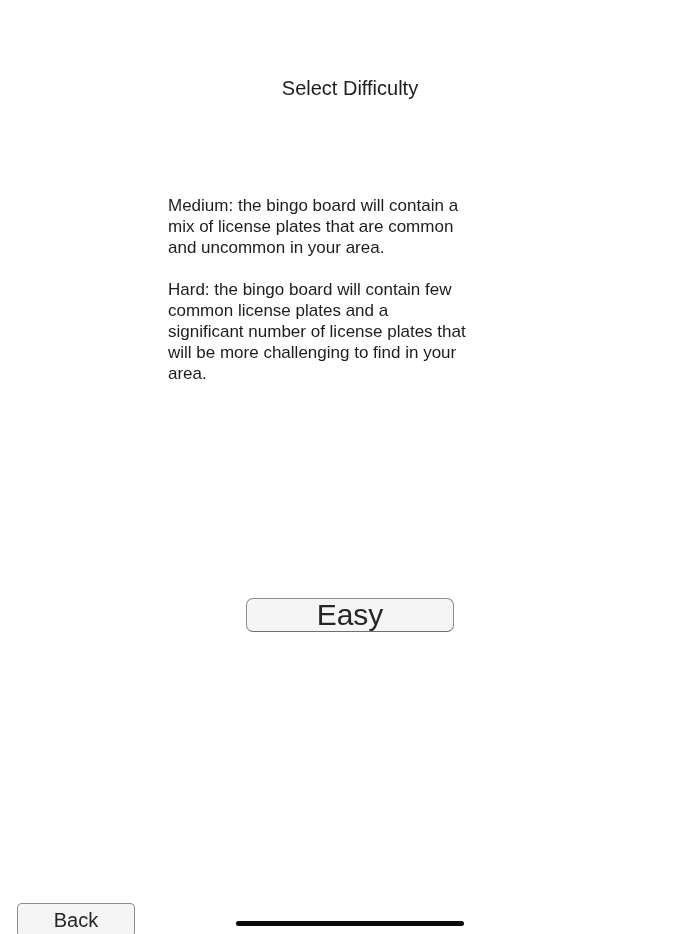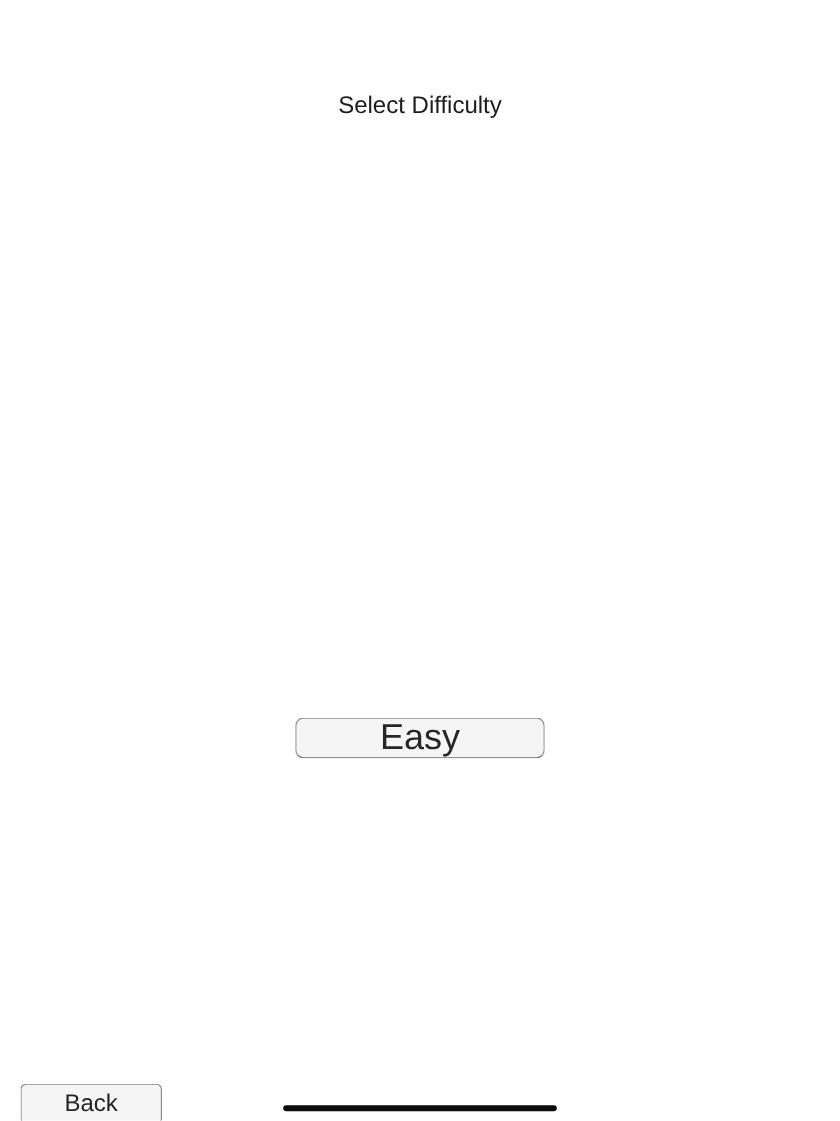--- a/index.html
+++ b/index.html
@@ -88,20 +88,28 @@
   }
 </style>
 </head>
 <body>
 
 <div class="screen">
 
   <h1 class="title">Select Difficulty</h1>
 
   <div class="description">
+    <p>Medium: the bingo board will contain a
+mix of license plates that are common
+and uncommon in your area.</p>
+    <p>Hard: the bingo board will contain few
+common license plates and a
+significant number of license plates that
+will be more challenging to find in your
+area.</p>
   </div>
 
   <div class="button-stack">
     <button class="btn">Easy</button>
   </div>
 
   <button class="btn back-btn">Back</button>
 
   <div class="gesture-bar"></div>
 

